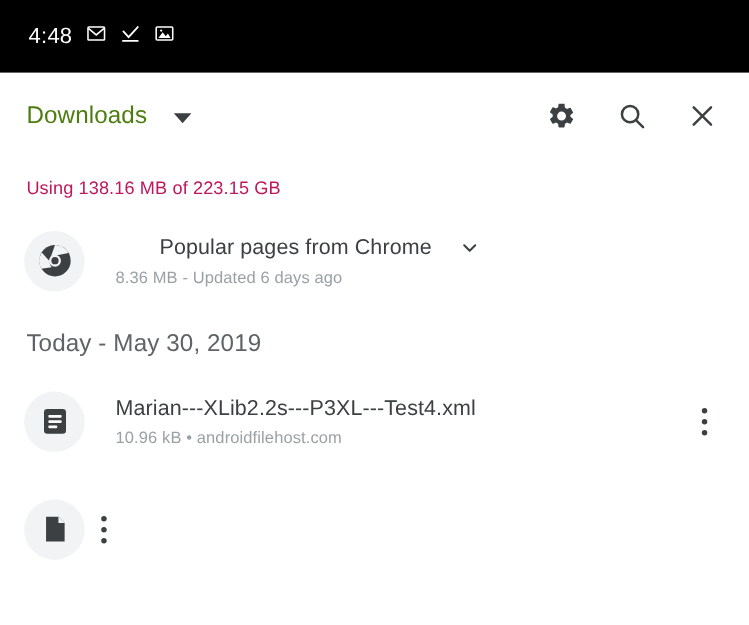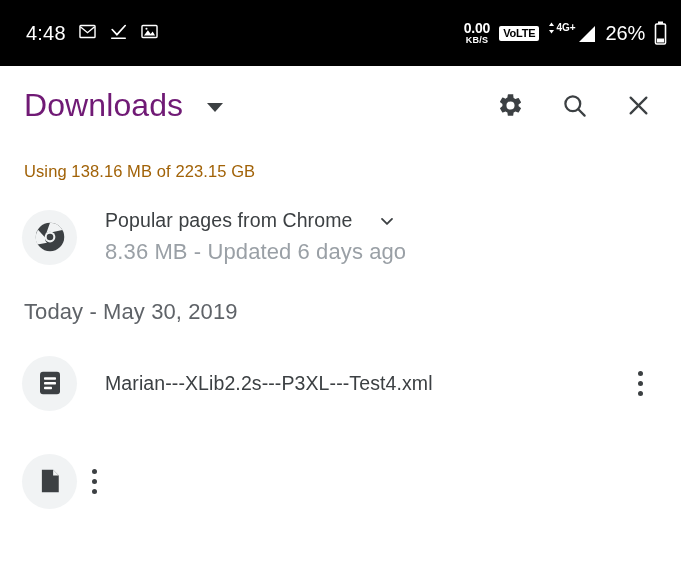--- a/index.html
+++ b/index.html
@@ -86,22 +86,22 @@
 
   
   .appbar {
     height: 78px;
     display: flex;
     align-items: center;
     padding: 0 18px 0 24px;
     box-sizing: border-box;
   }
   .appbar-title {
-    font-size: 32px;
-    color: #701a75;
+    font-size: 22px;
+    color: #4d7c0f;
     letter-spacing: 0.1px;
   }
   .caret {
     width: 0;
     height: 0;
     border-left: 8px solid transparent;
     border-right: 8px solid transparent;
     border-top: 9px solid #3c4043;
     margin-left: 24px;
     margin-top: 4px;
@@ -118,21 +118,21 @@
     height: 30px;
     display: flex;
     align-items: center;
     justify-content: center;
     color: #3c4043;
   }
 
   
   .storage-line {
     font-size: 16.5px;
-    color: #a16207;
+    color: #be185d;
     padding: 18px 0 0 24px;
     letter-spacing: 0.1px;
   }
 
   
   .row {
     display: flex;
     align-items: center;
     padding: 0 18px 0 22px;
     height: 80px;
@@ -153,29 +153,30 @@
     margin-left: 28px;
     display: flex;
     flex-direction: column;
     justify-content: center;
     min-width: 0;
     flex: 1;
   }
   .row-title-line {
     display: flex;
     align-items: center;
+    margin-left: 40px;
   }
   .row-title {
     font-size: 19.5px;
     color: #3c4043;
     letter-spacing: 0.1px;
     white-space: nowrap;
   }
   .row-sub {
-    font-size: 22px;
+    font-size: 15px;
     color: #9aa0a6;
     margin-top: 7px;
     letter-spacing: 0.1px;
     white-space: nowrap;
   }
   .chev {
     margin-left: 25px;
     display: flex;
     align-items: center;
     color: #3c4043;
@@ -231,47 +232,20 @@
 
     <span>
       <svg width="19" height="19" viewBox="0 0 24 24">
         <rect x="2.5" y="4.5" width="19" height="15" rx="1.2" fill="none" stroke="#ffffff" stroke-width="1.8"></rect>
         <path d="M5 17 L10 10.5 L13.5 15 L16 12 L19 17 Z" fill="#ffffff"></path>
         <circle cx="8.2" cy="8.6" r="1.3" fill="#ffffff"></circle>
       </svg>
     </span>
   </div>
 
-  <div class="sb-right">
-    <span class="netspeed">
-      <span class="ns-val">0.00</span>
-      <span class="ns-unit">KB/S</span>
-    </span>
-
-    <span class="volte">VoLTE</span>
-
-    <span class="signal-wrap">
-      <svg width="7" height="12" viewBox="0 0 7 12">
-        <path d="M3.5 0.5 L6 4 L1 4 Z" fill="#ffffff"></path>
-        <path d="M3.5 11.5 L1 8 L6 8 Z" fill="#ffffff"></path>
-      </svg>
-      <span class="gplus">4G+</span>
-      <svg width="20" height="20" viewBox="0 0 20 20" style="margin-top:2px">
-        <path d="M18 2 L18 18 L2 18 Z" fill="#ffffff"></path>
-      </svg>
-    </span>
-
-    <span class="battery-pct">26%</span>
-
-    <svg width="13" height="24" viewBox="0 0 13 24">
-      <rect x="4" y="0.5" width="5" height="2.5" fill="#ffffff"></rect>
-      <rect x="1.5" y="3" width="10" height="20" rx="1.2" fill="none" stroke="#ffffff" stroke-width="1.6"></rect>
-      <rect x="3" y="17.5" width="7" height="4" fill="#ffffff"></rect>
-    </svg>
-  </div>
 </div>
 
 <div class="appbar">
   <span class="appbar-title">Downloads</span>
   <span class="caret"></span>
 
   <span class="appbar-spacer"></span>
 
   <div class="appbar-actions">
     <span class="icon-btn">
@@ -327,20 +301,21 @@
   <div class="avatar">
     <svg width="30" height="30" viewBox="0 0 24 24">
       <rect x="4" y="3" width="16" height="18" rx="2.4" fill="#3c4043"></rect>
       <rect x="7.2" y="7.4" width="9.6" height="2" rx="0.6" fill="#ffffff"></rect>
       <rect x="7.2" y="11.2" width="9.6" height="2" rx="0.6" fill="#ffffff"></rect>
       <rect x="7.2" y="15" width="6.4" height="2" rx="0.6" fill="#ffffff"></rect>
     </svg>
   </div>
   <div class="row-text">
     <span class="row-title">Marian---XLib2.2s---P3XL---Test4.xml</span>
+    <span class="row-sub">10.96 kB • androidfilehost.com</span>
   </div>
   <div class="overflow">
     <i></i>
     <i></i>
     <i></i>
   </div>
 </div>
 
 <div class="row row-file">
   <div class="avatar">

